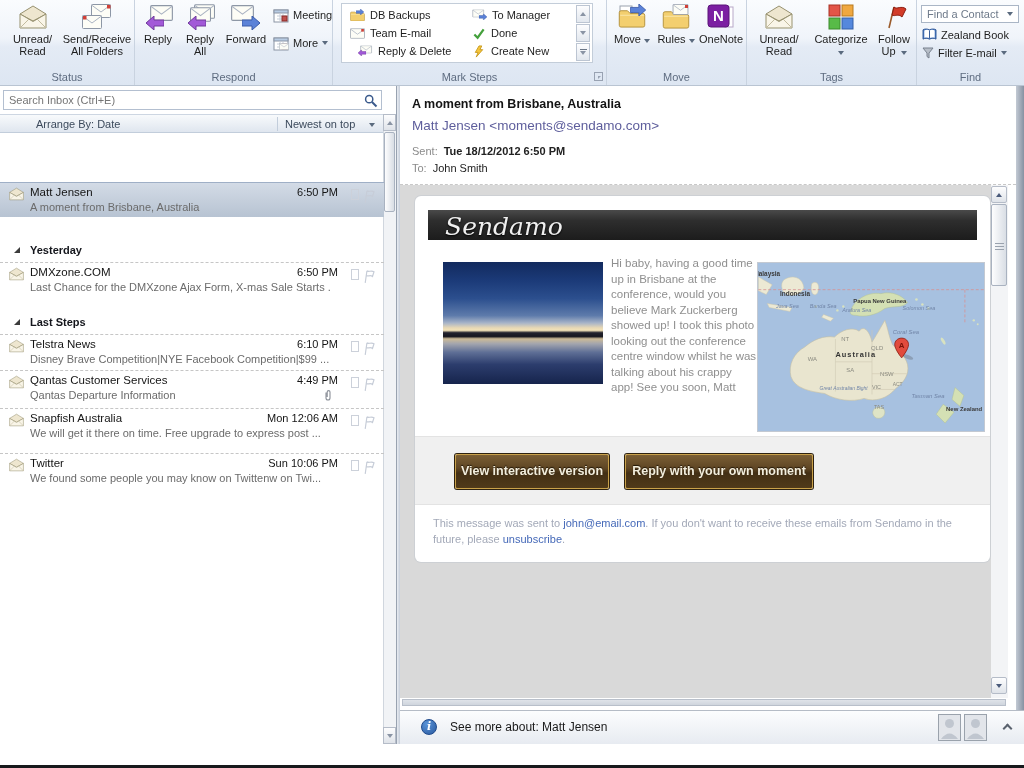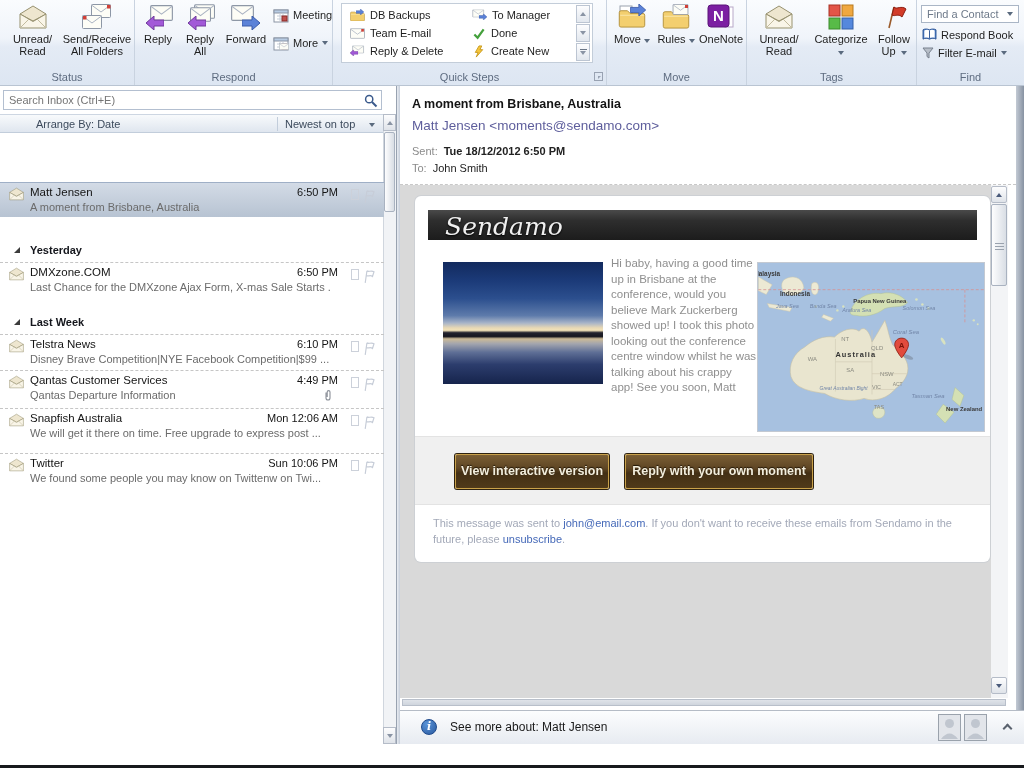--- a/index.html
+++ b/index.html
@@ -254,21 +254,21 @@
             </svg>
           <span>DB Backups</span>
         </div>
         <div class="qsi" style="left:8px;top:21px">
           <svg width="15" height="11" viewBox="0 0 20 14">
               <use href="#envFlat"></use>
               <rect x="15" y="1" width="3.5" height="3.5" fill="#d04038"></rect>
             </svg>
           <span>Team E-mail</span>
         </div>
-        <div class="qsi" style="left:8px;top:39px">
+        <div class="qsi" style="left:16px;top:39px">
           <svg width="15" height="12" viewBox="0 0 24 18">
               <use href="#envFlat" x="3" y="0" width="20" height="13"></use>
               <use href="#arrowL" x="0" y="7" width="13" height="10"></use>
             </svg>
           <span>Reply &amp; Delete</span>
         </div>
         <div class="qsi" style="left:130px;top:3px">
           <svg width="15" height="12" viewBox="0 0 24 18">
               <use href="#envFlat" x="0" y="0" width="20" height="13"></use>
               <use href="#arrowR" x="11" y="7" width="13" height="10"></use>
@@ -293,21 +293,21 @@
             </div>
           <div class="qs-scb">
               <i class="tri-dn"></i>
             </div>
           <div class="qs-scb">
               <span style="width:7px;height:1px;background:#6a7686;margin-bottom:1px"></span>
               <i class="tri-dn"></i>
             </div>
         </div>
       </div>
-      <div class="rg-label">Quick Steps</div>
+      <div class="rg-label">Mark Steps</div>
       <div class="dlg">
           <i></i>
         </div>
     </div>
 
     <div class="rg" style="left:607px;width:140px">
       <div class="bb" style="left:4px;width:42px">
         <svg width="32" height="26" viewBox="0 0 32 26">
           <rect x="4" y="2" width="12" height="14" fill="#fff" stroke="#9aa2ae"></rect>
           <use href="#folder" x="2" y="4" width="28" height="20"></use>
@@ -362,21 +362,21 @@
 
     <div class="rg" style="left:917px;width:107px;border-right:none">
       <div class="fcombo" style="left:4px;top:5px;width:98px;height:18px">
         <span>Find a Contact</span>
         <i class="tri"></i>
       </div>
       <div class="frow" style="top:28px">
         <svg width="15" height="13">
             <use href="#book"></use>
           </svg>
-        <span>Respond Book</span>
+        <span>Zealand Book</span>
       </div>
       <div class="frow" style="top:47px">
         <svg width="12" height="12">
             <use href="#funnel"></use>
           </svg>
         <span>Filter E-mail</span>
         <i class="tri"></i>
       </div>
       <div class="rg-label">Find</div>
     </div>
@@ -436,21 +436,21 @@
           <span class="mini-box"></span>
           <svg width="15" height="15">
             <use href="#flagOut"></use>
           </svg>
         </span>
       <span class="sub">Last Chance for the DMXzone Ajax Form, X-mas Sale Starts ...</span>
     </div>
 
     <div class="ghdr" style="top:228px">
       <i class="gtri"></i>
-      <span>Last Week</span>
+      <span>Last Steps</span>
     </div>
 
     <div class="mrow" style="top:248px">
       <svg class="env" width="17" height="14">
           <use href="#envOpen"></use>
         </svg>
       <span class="snd">Telstra News</span>
       <span class="tm">6:10 PM</span>
       <span class="fcol">
           <span class="mini-box"></span>

